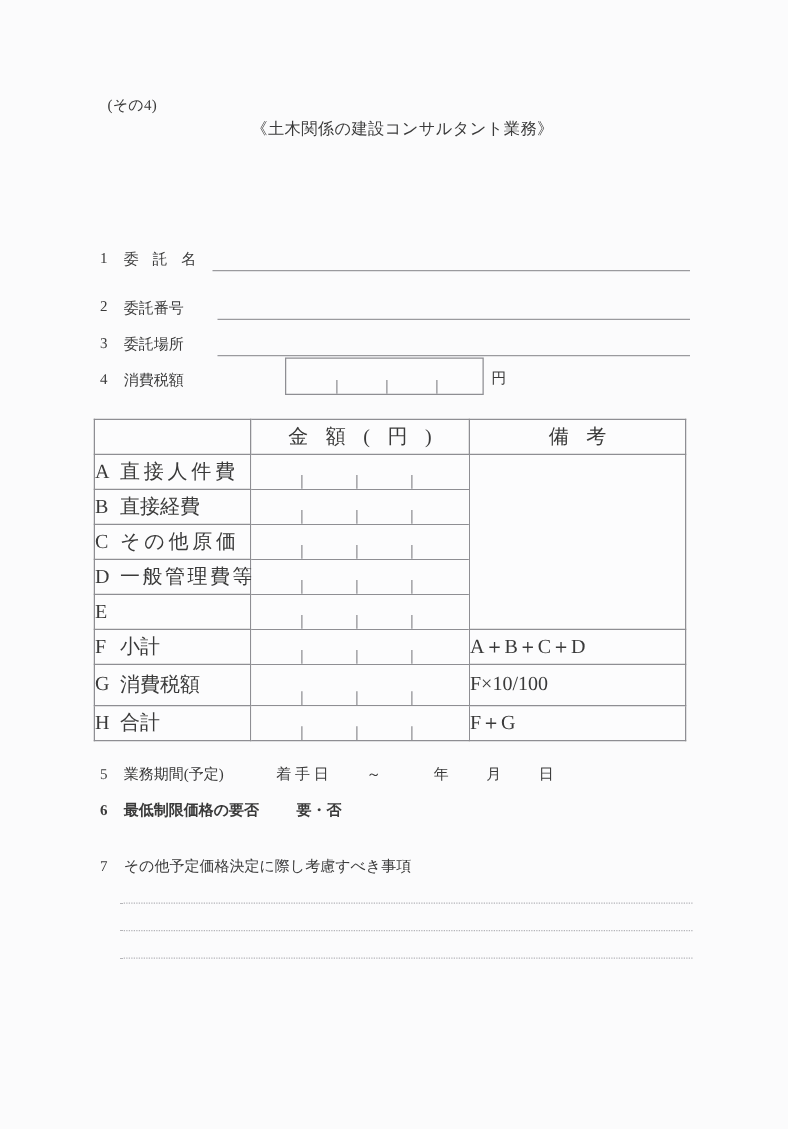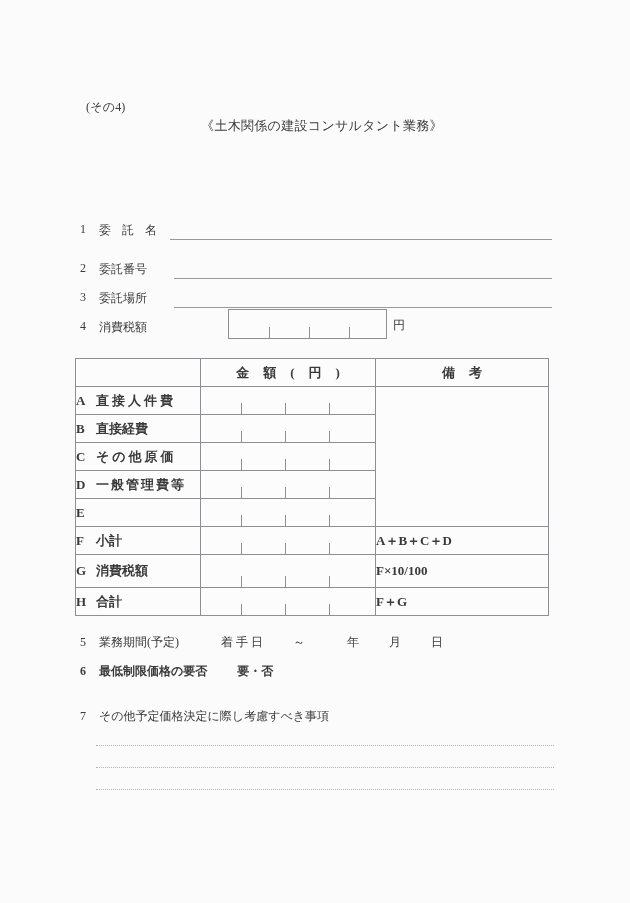--- a/index.html
+++ b/index.html
@@ -11,21 +11,20 @@
     height: 903px;
     background: #fbfbfc;
     font-family: "Liberation Serif", "DejaVu Serif", serif;
     color: #3a3a3a;
     position: relative;
     overflow: hidden;
   }
   .page {
     position: absolute;
     inset: 0;
-    margin-top: 23px;
   }
 
   
   .form-code {
     position: absolute;
     left: 86px;
     top: 76px;
     font-size: 12px;
     letter-spacing: 0.2px;
     white-space: nowrap;
@@ -119,22 +118,22 @@
   .cost-table {
     position: absolute;
     left: 75px;
     top: 335px;
     width: 473px;
     border-collapse: collapse;
     table-layout: fixed;
   }
   .cost-table td, .cost-table th {
     border: 1px solid #8e8e93;
-    font-weight: bold;
-    font-size: 13px;
+    font-weight: normal;
+    font-size: 16px;
     color: #3a3a3a;
     padding: 0;
     background: #fcfcfd;
   }
   .col-item  { width: 125px; }
   .col-amt   { width: 175px; }
   .col-note  { width: 173px; }
 
   .hdr-cell {
     height: 27px;

